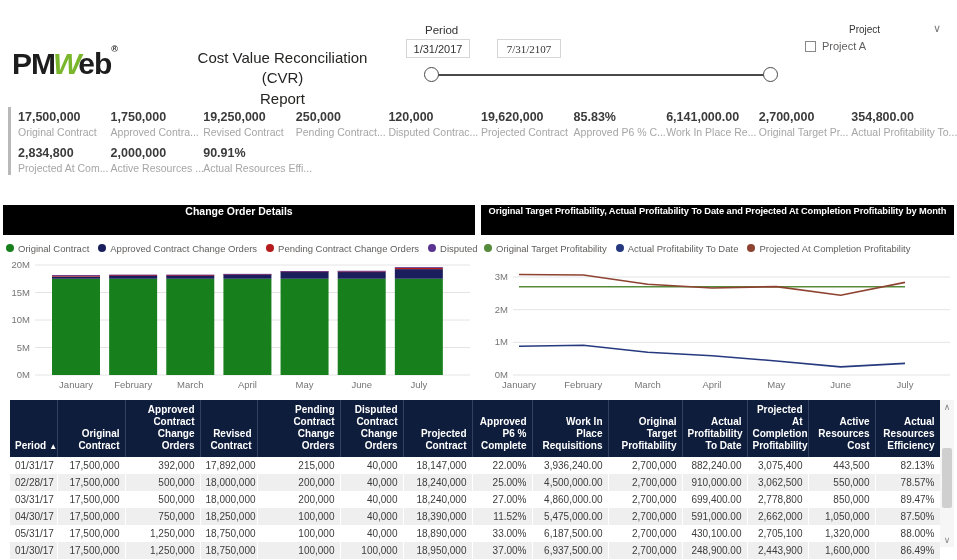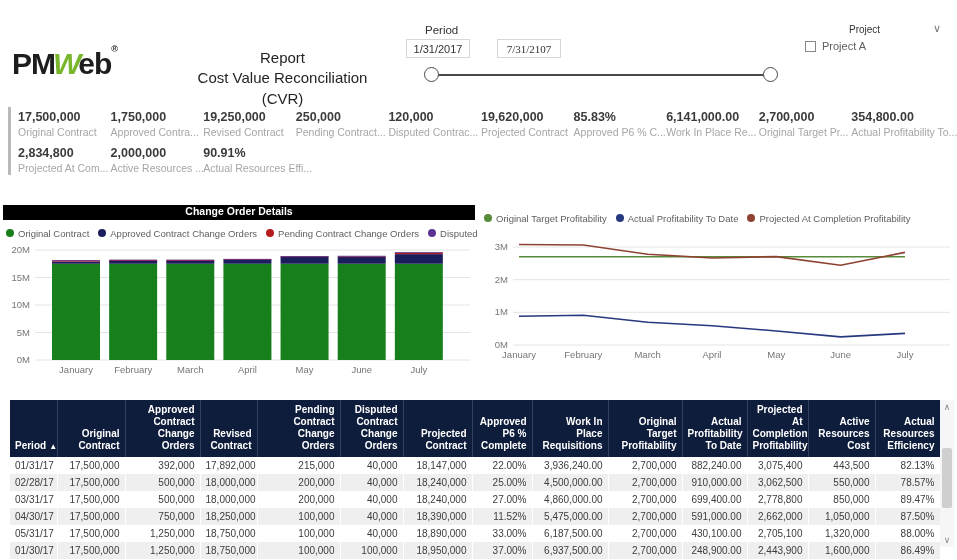--- a/index.html
+++ b/index.html
@@ -34,21 +34,21 @@
   #kpi-rows { left:18px; top:110px; width:930px; }
   .kpi-row { display:flex; margin-bottom:8px; }
   .kpi-card { width:92.6px; flex:0 0 92.6px; }
   .kpi-value { font-size:12.5px; color:#3b3b3b; font-weight:600; white-space:nowrap; }
   .kpi-label { font-size:10.5px; color:#a6a6a6; white-space:nowrap; margin-top:2px; }
 
   
   .panel { position:absolute; top:205px; height:185px; }
   #panel-bar  { left:0;   width:478px; }
   #panel-line { left:478px; width:479px; }
-  .panel-title { height:15px; background:#000; color:#fff; font-weight:bold; text-align:center;
+  .panel-title { height:30px; background:#000; color:#fff; font-weight:bold; text-align:center;
                  font-size:10.5px; line-height:13px; margin:0 3px; white-space:nowrap; overflow:hidden; }
   #panel-line .panel-title { font-size:9.3px; letter-spacing:-0.1px; }
   .legend { display:flex; align-items:center; gap:9px; margin:6px 0 0 6px; height:14px;
             white-space:nowrap; overflow:hidden; }
   .legend-item { display:flex; align-items:center; gap:4px; font-size:9.5px; color:#605e5c; }
   .legend-dot { width:8px; height:8px; border-radius:50%; flex:0 0 8px; }
   .chart-svg { display:block; margin-top:4px; }
 
   
   #table-wrap { left:10px; top:400px; width:930px; }
@@ -69,22 +69,22 @@
   #tbl-scroll-thumb { position:absolute; left:2px; top:48px; width:10px; height:60px; background:#cfcfcf; border-radius:2px; }
 </style>
 </head>
 <body>
 
 <div id="page">
 
   <div id="logo" class="abs"><span>PM</span><span class="w">W</span><span>eb</span><span class="reg">®</span></div>
 
   <div id="report-title" class="abs">
+    <div>Cost Value Reconciliation (CVR)</div>
     <div>Report</div>
-    <div>Cost Value Reconciliation (CVR)</div>
   </div>
 
   <div id="period-label" class="abs">Period</div>
   <input id="date-start" class="abs date-box" value="1/31/2017" style="">
   <input id="date-end" class="abs date-box" value="7/31/2107" style="">
   <div id="slider-track" class="abs"></div>
   <div id="handle-left" class="abs slider-handle"></div>
   <div id="handle-right" class="abs slider-handle"></div>
 
   <div id="project-label" class="abs">Project</div>
@@ -217,20 +217,21 @@
         <text x="361.7" y="129" text-anchor="middle" font-size="9.5" fill="#767676">June</text>
         <rect x="394.84000000000003" y="19.75" width="48" height="96.25" fill="#17801d"></rect>
         <rect x="394.84000000000003" y="10.125" width="48" height="9.625" fill="#1a1e5c"></rect>
         <rect x="394.84000000000003" y="8.75" width="48" height="1.375" fill="#b61c1c"></rect>
         <rect x="394.84000000000003" y="8.090000000000003" width="48" height="0.8" fill="#5c3292"></rect>
         <text x="418.84000000000003" y="129" text-anchor="middle" font-size="9.5" fill="#767676">July</text>
       </svg>
   </div>
 
   <div id="panel-line" class="panel">
+    <div class="panel-title">Original Target Profitability, Actual Profitability To Date and Projected At Completion Profitability by Month</div>
     <div class="legend" id="legend-line">
         <span class="legend-item">
           <span class="legend-dot" style="background: rgb(86, 140, 57);"></span>
           <span>Original Target Profitability</span>
         </span>
         <span class="legend-item">
           <span class="legend-dot" style="background: rgb(38, 57, 126);"></span>
           <span>Actual Profitability To Date</span>
         </span>
         <span class="legend-item">

